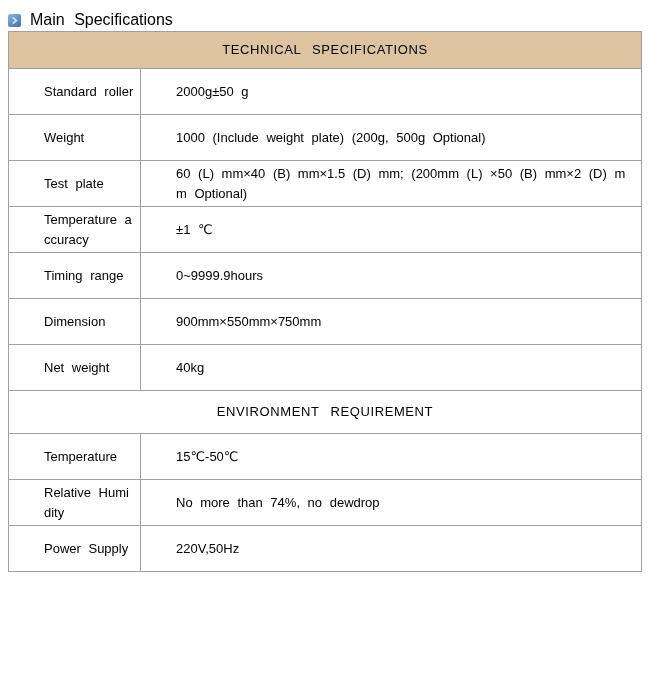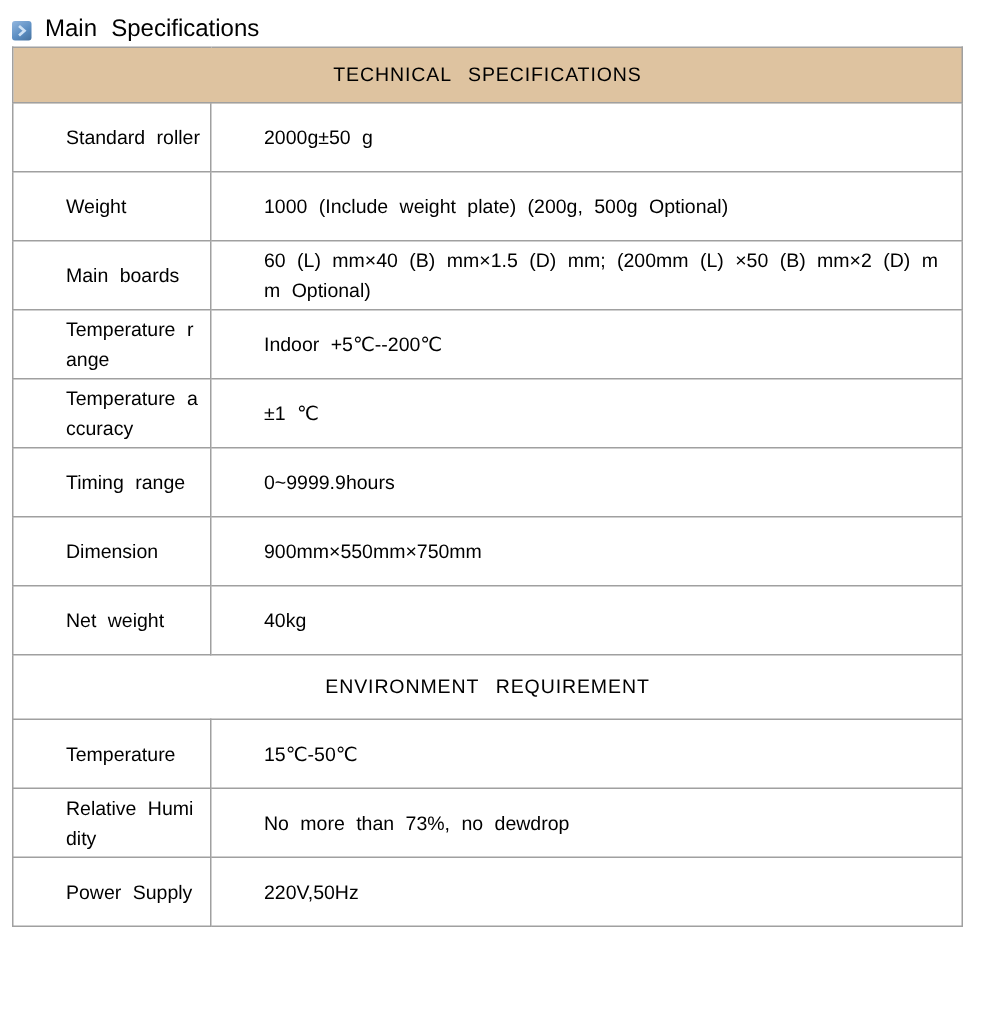--- a/index.html
+++ b/index.html
@@ -47,26 +47,22 @@
 
       <tr>
         <td class="lbl">Standard roller</td>
         <td class="val">2000g±50 g</td>
       </tr>
       <tr>
         <td class="lbl">Weight</td>
         <td class="val">1000 (Include weight plate)  (200g, 500g Optional)</td>
       </tr>
       <tr>
-        <td class="lbl">Main boards</td>
+        <td class="lbl">Test plate</td>
         <td class="val">60 (L) mm×40 (B) mm×1.5 (D) mm; (200mm (L) ×50 (B) mm×2 (D) mm  Optional)</td>
-      </tr>
-      <tr>
-        <td class="lbl">Temperature range</td>
-        <td class="val">Indoor +5℃--200℃</td>
       </tr>
       <tr>
         <td class="lbl">Temperature accuracy</td>
         <td class="val">±1 ℃</td>
       </tr>
       <tr>
         <td class="lbl">Timing range</td>
         <td class="val">0~9999.9hours</td>
       </tr>
       <tr>
@@ -81,21 +77,21 @@
       <tr>
         <td colspan="2" class="section-hd env">ENVIRONMENT REQUIREMENT</td>
       </tr>
 
       <tr>
         <td class="lbl">Temperature</td>
         <td class="val">15℃-50℃</td>
       </tr>
       <tr>
         <td class="lbl">Relative Humidity</td>
-        <td class="val">No more than 73%, no dewdrop</td>
+        <td class="val">No more than 74%, no dewdrop</td>
       </tr>
       <tr>
         <td class="lbl">Power Supply</td>
         <td class="val">220V,50Hz</td>
       </tr>
     </tbody>
   </table>
 
 </div>
 

